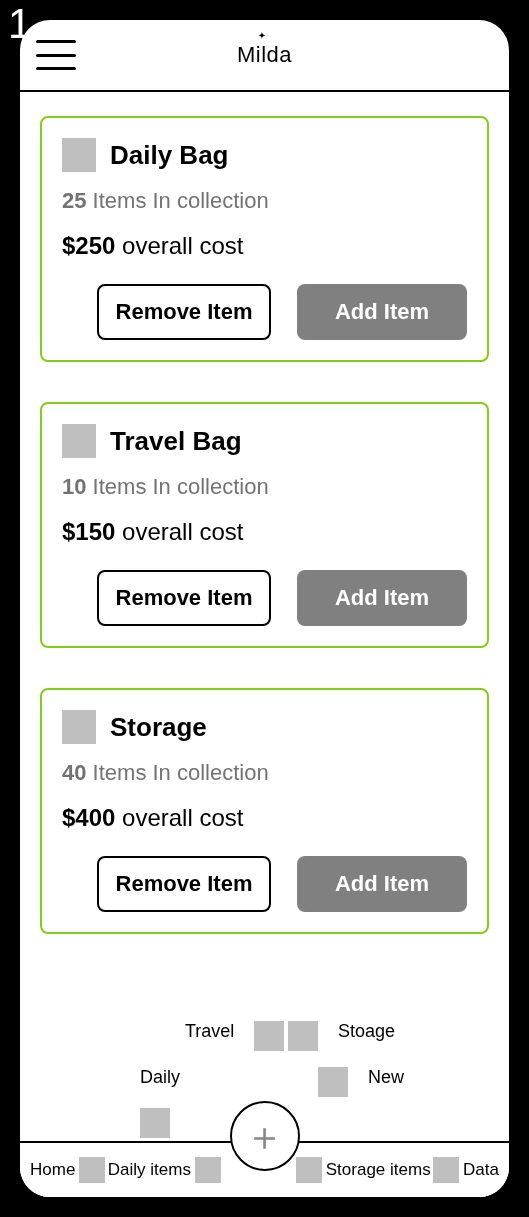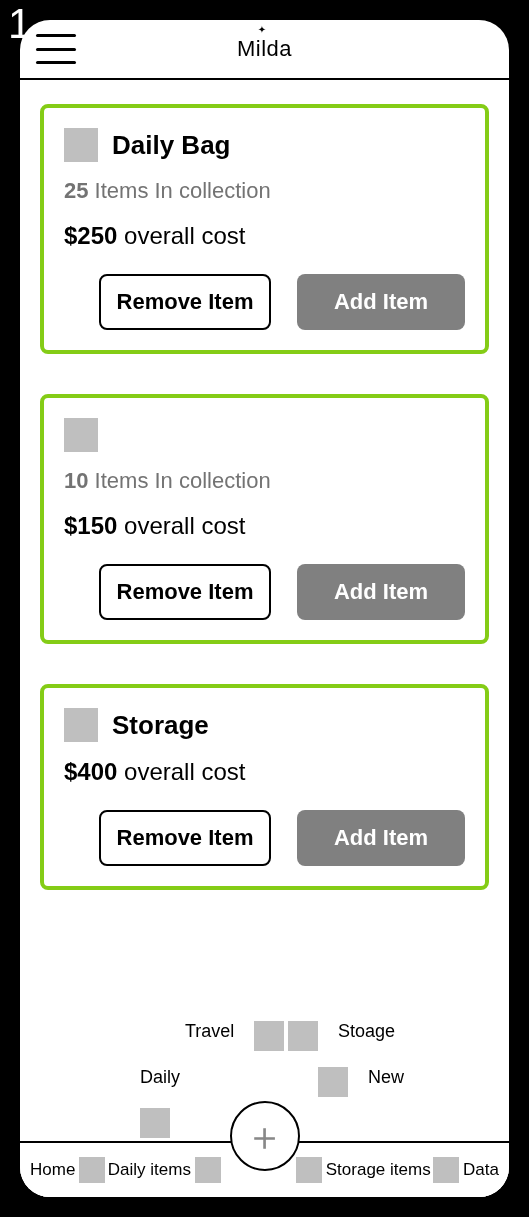--- a/index.html
+++ b/index.html
@@ -27,21 +27,21 @@
     top: 0px;
     left: 8px;
     color: #fff;
     font-size: 42px;
     font-weight: 400;
     z-index: 100;
   }
   .header {
     display: flex;
     align-items: center;
-    height: 60px;
+    height: 72px;
     border-bottom: 2px solid #000;
     padding: 0 16px;
     position: relative;
     flex-shrink: 0;
   }
   .hamburger {
     width: 40px;
     height: 30px;
     display: flex;
     flex-direction: column;
@@ -73,21 +73,21 @@
     left: 2px;
     font-size: 10px;
   }
   .content {
     flex: 1;
     overflow: hidden;
     padding: 24px 20px 0 20px;
     position: relative;
   }
   .card {
-    border: 4px solid #84cc16;
+    border: 2px solid #84cc16;
     border-radius: 8px;
     padding: 20px;
     margin-bottom: 40px;
   }
   .card-title-row {
     display: flex;
     align-items: center;
     gap: 14px;
     margin-bottom: 16px;
   }
@@ -258,38 +258,42 @@
       </div>
       <div class="card-buttons">
         <div class="btn btn-outline">Remove Item</div>
         <div class="btn btn-filled">Add Item</div>
       </div>
     </div>
 
     <div class="card">
       <div class="card-title-row">
         <div class="card-icon-box"></div>
+        <div class="card-title">Travel Bag</div>
       </div>
       <div class="card-line">
         <span class="bold">10</span> <span>Items In collection</span>
       </div>
       <div class="card-cost">
         <span class="bold">$150</span> <span>overall cost</span>
       </div>
       <div class="card-buttons">
         <div class="btn btn-outline">Remove Item</div>
         <div class="btn btn-filled">Add Item</div>
       </div>
     </div>
 
     <div class="card">
       <div class="card-title-row">
         <div class="card-icon-box"></div>
         <div class="card-title">Storage</div>
       </div>
+      <div class="card-line">
+        <span class="bold">40</span> <span>Items In collection</span>
+      </div>
       <div class="card-cost">
         <span class="bold">$400</span> <span>overall cost</span>
       </div>
       <div class="card-buttons">
         <div class="btn btn-outline">Remove Item</div>
         <div class="btn btn-filled">Add Item</div>
       </div>
     </div>
 
     <div class="fade-mask"></div>

